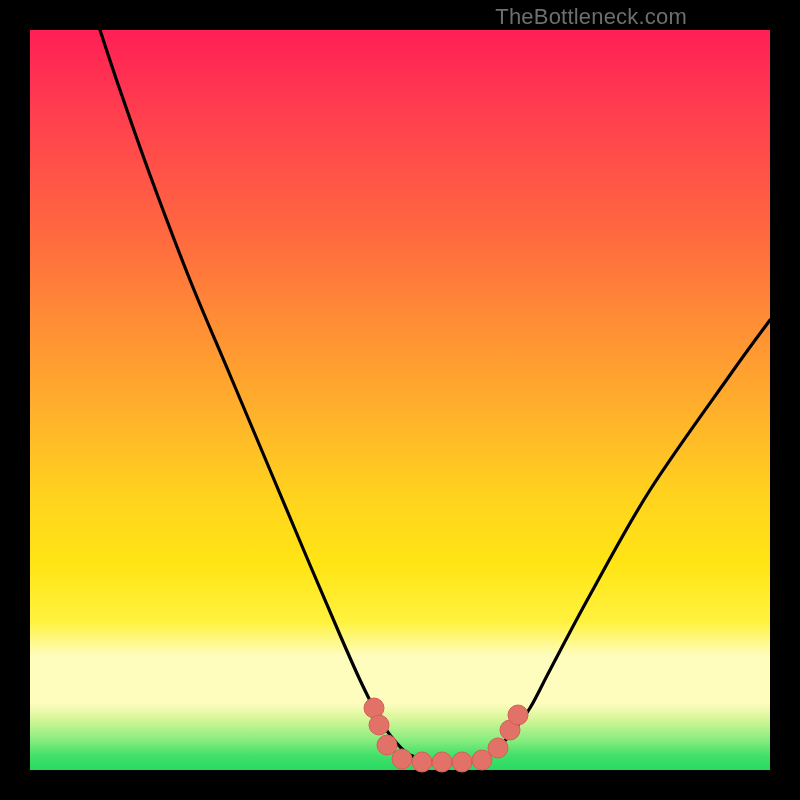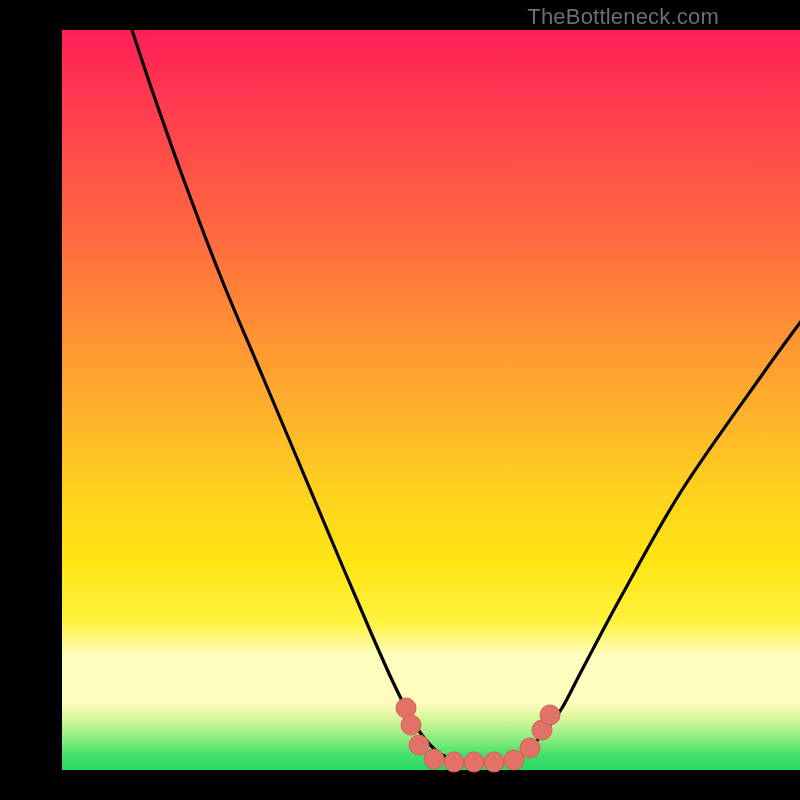--- a/index.html
+++ b/index.html
@@ -11,21 +11,20 @@
     overflow: hidden;
     font-family: Arial, Helvetica, sans-serif;
   }
   .frame {
     position: absolute;
     left: 0;
     top: 0;
     width: 697px;
     height: 800px;
     background: #000;
-    margin-left: 32px;
   }
   .plot {
     position: absolute;
     left: 30px;
     top: 30px;
     width: 740px;
     height: 740px;
     
     background: linear-gradient(
       to bottom,

